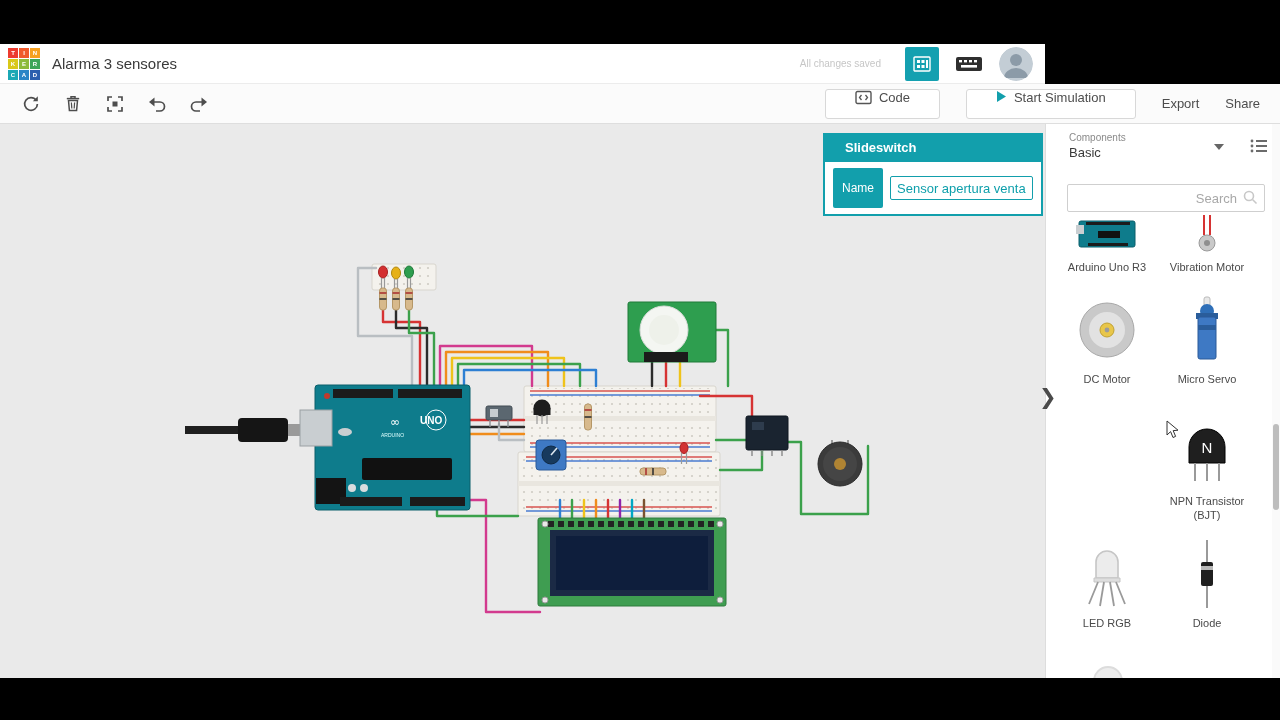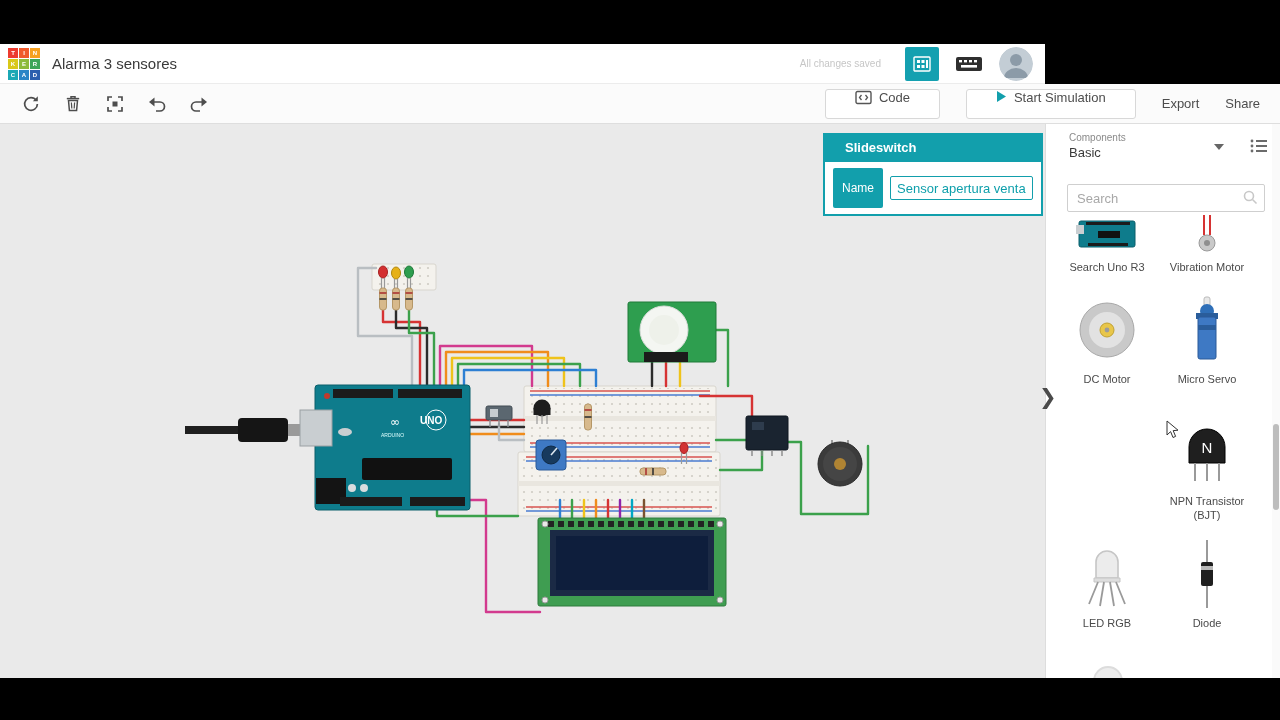--- a/index.html
+++ b/index.html
@@ -37,21 +37,21 @@
   .name-chip{background:#129fac;color:#fff;font-size:12px;font-weight:normal;padding:13px 9px;border-radius:2px;flex:0 0 auto;}
   .name-input{flex:1;height:22px;border:1px solid #129fac;border-radius:2px;color:#0e9fab;font-size:13px;padding:0 6px;outline:none;font-family:"Liberation Sans",sans-serif;min-width:0;}
 
   
   .sidebar{position:absolute;left:1045px;top:124px;width:235px;height:554px;background:#fff;border-left:1px solid #ddd;overflow:hidden;}
   .comp-label{position:absolute;left:23px;top:8px;font-size:10px;color:#8a8a8a;}
   .comp-cat{position:absolute;left:23px;top:21px;font-size:13px;color:#3a3a3a;cursor:pointer;}
   .caret{position:absolute;left:168px;top:20px;width:0;height:0;border-left:5px solid transparent;border-right:5px solid transparent;border-top:6px solid #666;cursor:pointer;}
   .list-toggle{position:absolute;left:204px;top:14px;cursor:pointer;}
   .search-box{position:absolute;left:21px;top:60px;width:196px;height:26px;border:1px solid #cfcfcf;border-radius:2px;background:#fff;}
-  .search-input{position:absolute;left:7px;top:1px;width:160px;height:22px;border:none;outline:none;font-size:13px;color:#a16207;font-family:"Liberation Sans",sans-serif;}
+  .search-input{position:absolute;left:7px;top:1px;width:160px;height:22px;border:none;outline:none;font-size:13px;color:#a16207;font-family:"Liberation Sans",sans-serif;text-align:right;}
   .search-input::placeholder{color:#a8a8a8;}
   .search-icn{position:absolute;right:5px;top:4px;}
   .comp-item{position:absolute;width:98px;text-align:center;cursor:pointer;}
   .comp-thumb{display:flex;align-items:center;justify-content:center;}
   .comp-name{font-size:11px;color:#4a4a4a;line-height:1.3;margin-top:4px;}
   .c1{left:12px}.c2{left:112px}
   .r1{top:88px}.r2{top:168px}.r3{top:290px}.r4{top:412px}
   .partial-item{position:absolute;left:47px;top:542px;width:26px;height:26px;border-radius:50%;background:#ededed;border:2px solid #dcdcdc;}
   .scrollbar{position:absolute;left:226px;top:0;width:8px;height:554px;background:#fafafa;}
   .scroll-thumb{position:absolute;left:1px;top:300px;width:6px;height:86px;background:#bdbdbd;border-radius:3px;cursor:pointer;}
@@ -394,21 +394,21 @@
     <div class="comp-item c1 r1">
       <div class="comp-thumb" style="height:44px">
         <svg width="62" height="32" viewBox="0 0 62 32">
           <rect x="3" y="3" width="56" height="26" rx="2" fill="#0e7c8c" stroke="#0a5f6b"></rect>
           <rect x="0" y="7" width="8" height="9" fill="#c9ced1"></rect>
           <rect x="10" y="4" width="44" height="3" fill="#1b1b1b"></rect>
           <rect x="12" y="25" width="40" height="3" fill="#1b1b1b"></rect>
           <rect x="22" y="13" width="22" height="7" fill="#111"></rect>
         </svg>
       </div>
-      <div class="comp-name">Search Uno R3</div>
+      <div class="comp-name">Arduino Uno R3</div>
     </div>
     <div class="comp-item c2 r1">
       <div class="comp-thumb" style="height:44px">
         <svg width="30" height="42" viewBox="0 0 30 42">
           <line x1="12" y1="2" x2="12" y2="22" stroke="#d63333" stroke-width="2"></line>
           <line x1="18" y1="2" x2="18" y2="22" stroke="#d63333" stroke-width="2"></line>
           <circle cx="15" cy="30" r="8" fill="#c9c9c9" stroke="#9a9a9a"></circle>
           <circle cx="15" cy="30" r="3" fill="#8f8f8f"></circle>
         </svg>
       </div>

